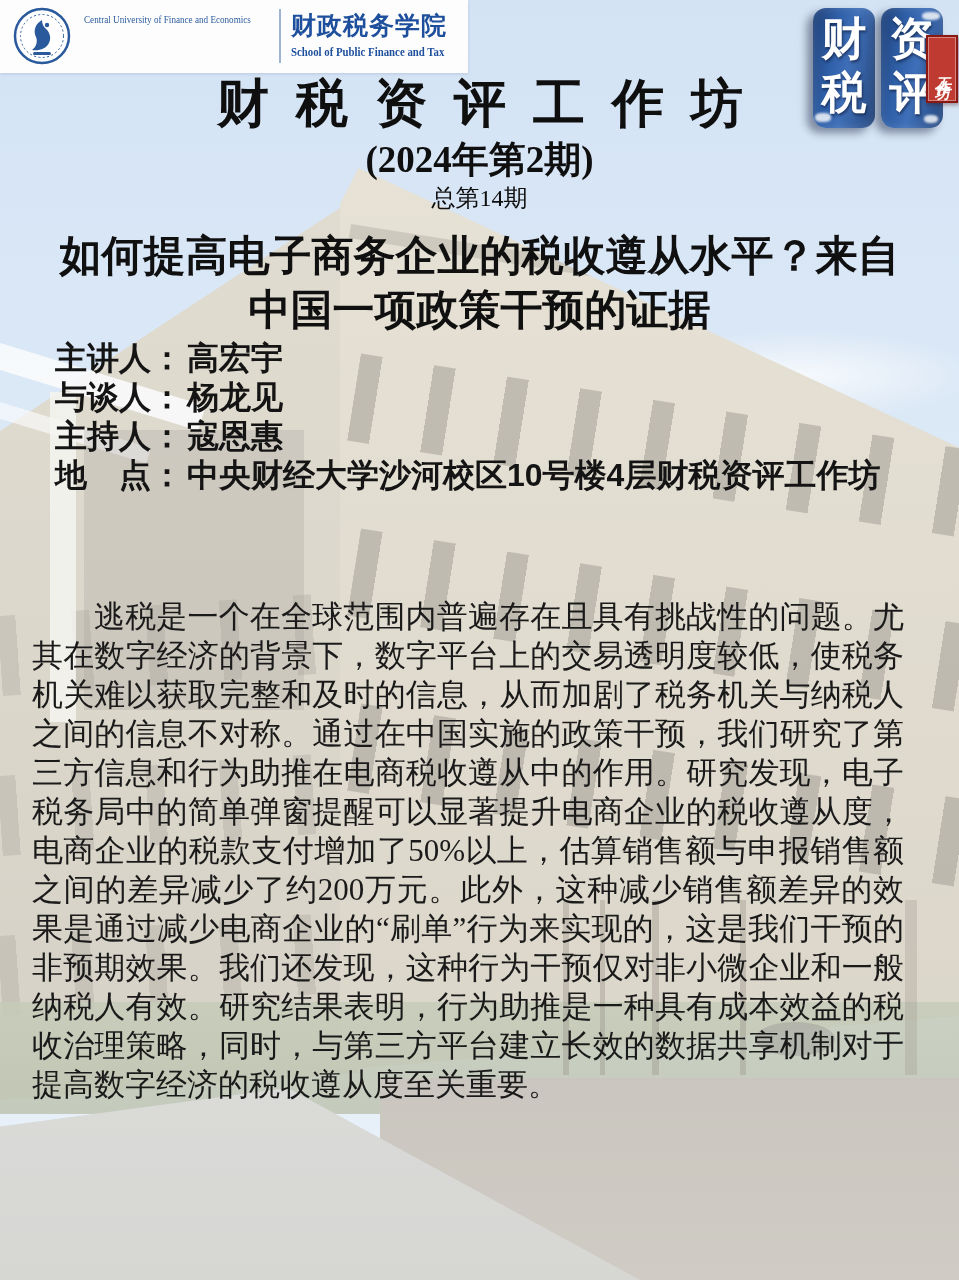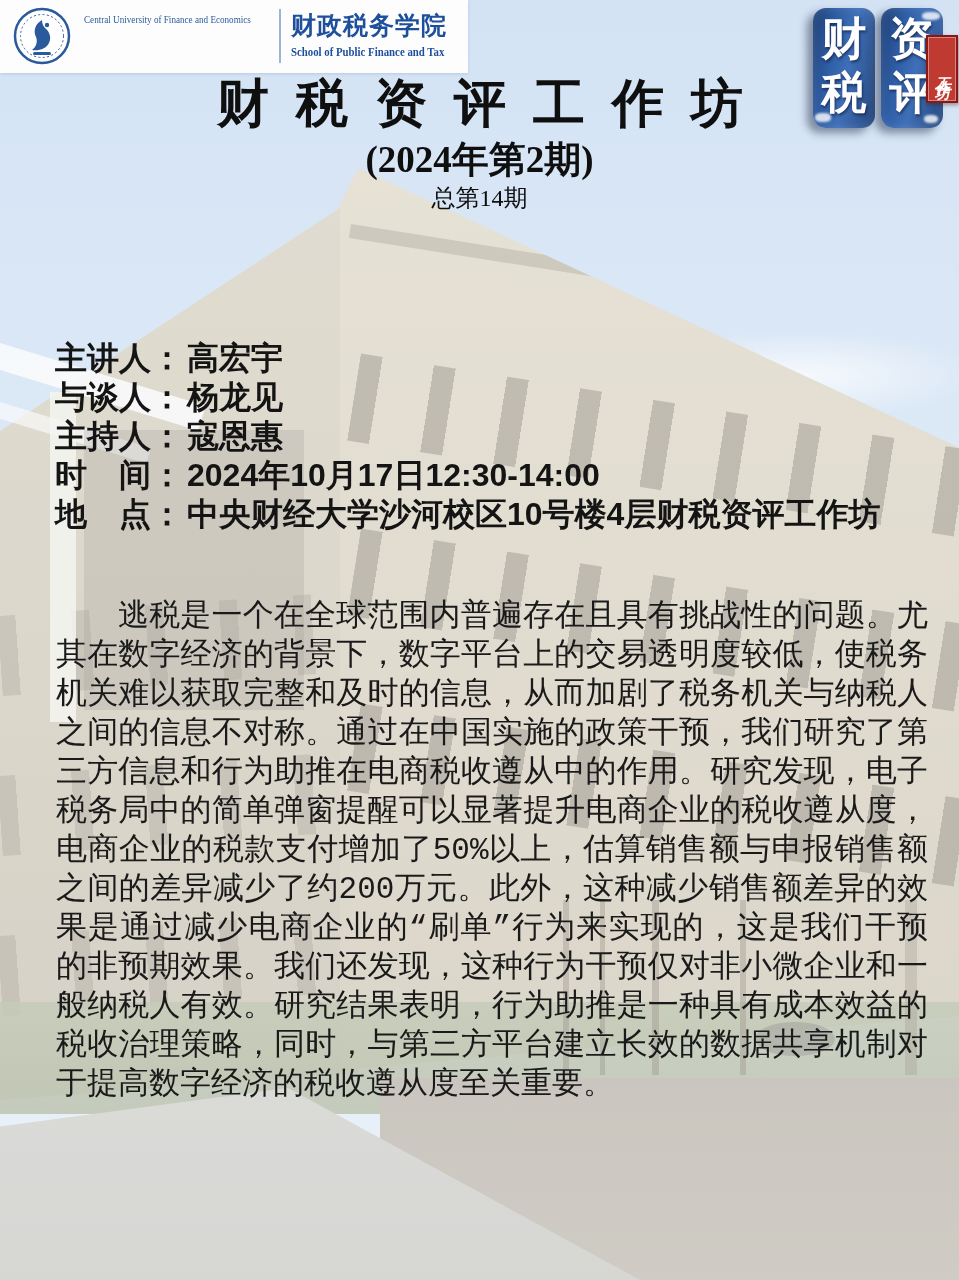--- a/index.html
+++ b/index.html
@@ -89,21 +89,21 @@
     font-family:"Liberation Serif","DejaVu Serif",serif; font-weight:700; font-size:42px; line-height:54px; color:#101010; }
 
   
   .info-list { left:55px; top:342px; }
   .info-row { font-size:32px; font-weight:700; line-height:32px; margin-bottom:7px; white-space:nowrap; color:#141414; }
   .info-label { margin-right:4px; }
 
   
   .abs-heading { left:0; width:100%; top:549px; text-align:center; font-size:34px; font-weight:700;
     letter-spacing:17px; padding-left:17px; color:#0f0f0f; }
-  .abs-body { left:56px; width:872px; top:597px; font-family:Liberation Mono, monospace;
+  .abs-body { left:32px; width:872px; top:597px; font-family:Liberation Serif, serif;
     font-size:31px; line-height:39px; text-align:justify; text-indent:2em; color:#1a1a1a; }
 
   
   .bio-body { left:44px; width:872px; top:1052px; font-family:"Liberation Serif","DejaVu Serif",serif;
     font-weight:700; font-size:30px; line-height:39px; text-align:justify; text-indent:2.2em; color:#141414; }
 </style>
 </head>
 <body>
 
 <div class="poster">
@@ -181,33 +181,34 @@
         <span class="stamp-text">工作坊</span>
       </div>
     </div>
 
     <div class="masthead">
       <div class="m-title">财税资评工作坊</div>
       <div class="m-issue">(2024年第2期)</div>
       <div class="m-total">总第14期</div>
     </div>
 
+    <div class="lecture-title">
+      <div>如何提高电子商务企业的税收遵从水平？来自</div>
+      <div>中国一项政策干预的证据</div>
+    </div>
 
     <div class="info-list">
       <div class="info-row">
         <span class="info-label">主讲人：</span><span>高宏宇</span>
       </div>
       <div class="info-row">
         <span class="info-label">与谈人：</span><span>杨龙见</span>
       </div>
       <div class="info-row">
         <span class="info-label">主持人：</span><span>寇恩惠</span>
-      </div>
-      <div class="info-row">
-        <span class="info-label">时　间：</span><span>2024年10月17日12:30-14:00</span>
       </div>
       <div class="info-row">
         <span class="info-label">地　点：</span><span>中央财经大学沙河校区10号楼4层财税资评工作坊</span>
       </div>
     </div>
 
     <p class="abs-body">逃税是一个在全球范围内普遍存在且具有挑战性的问题。尤其在数字经济的背景下，数字平台上的交易透明度较低，使税务机关难以获取完整和及时的信息，从而加剧了税务机关与纳税人之间的信息不对称。通过在中国实施的政策干预，我们研究了第三方信息和行为助推在电商税收遵从中的作用。研究发现，电子税务局中的简单弹窗提醒可以显著提升电商企业的税收遵从度，电商企业的税款支付增加了50%以上，估算销售额与申报销售额之间的差异减少了约200万元。此外，这种减少销售额差异的效果是通过减少电商企业的“刷单”行为来实现的，这是我们干预的非预期效果。我们还发现，这种行为干预仅对非小微企业和一般纳税人有效。研究结果表明，行为助推是一种具有成本效益的税收治理策略，同时，与第三方平台建立长效的数据共享机制对于提高数字经济的税收遵从度至关重要。</p>
 
 
   </div>

